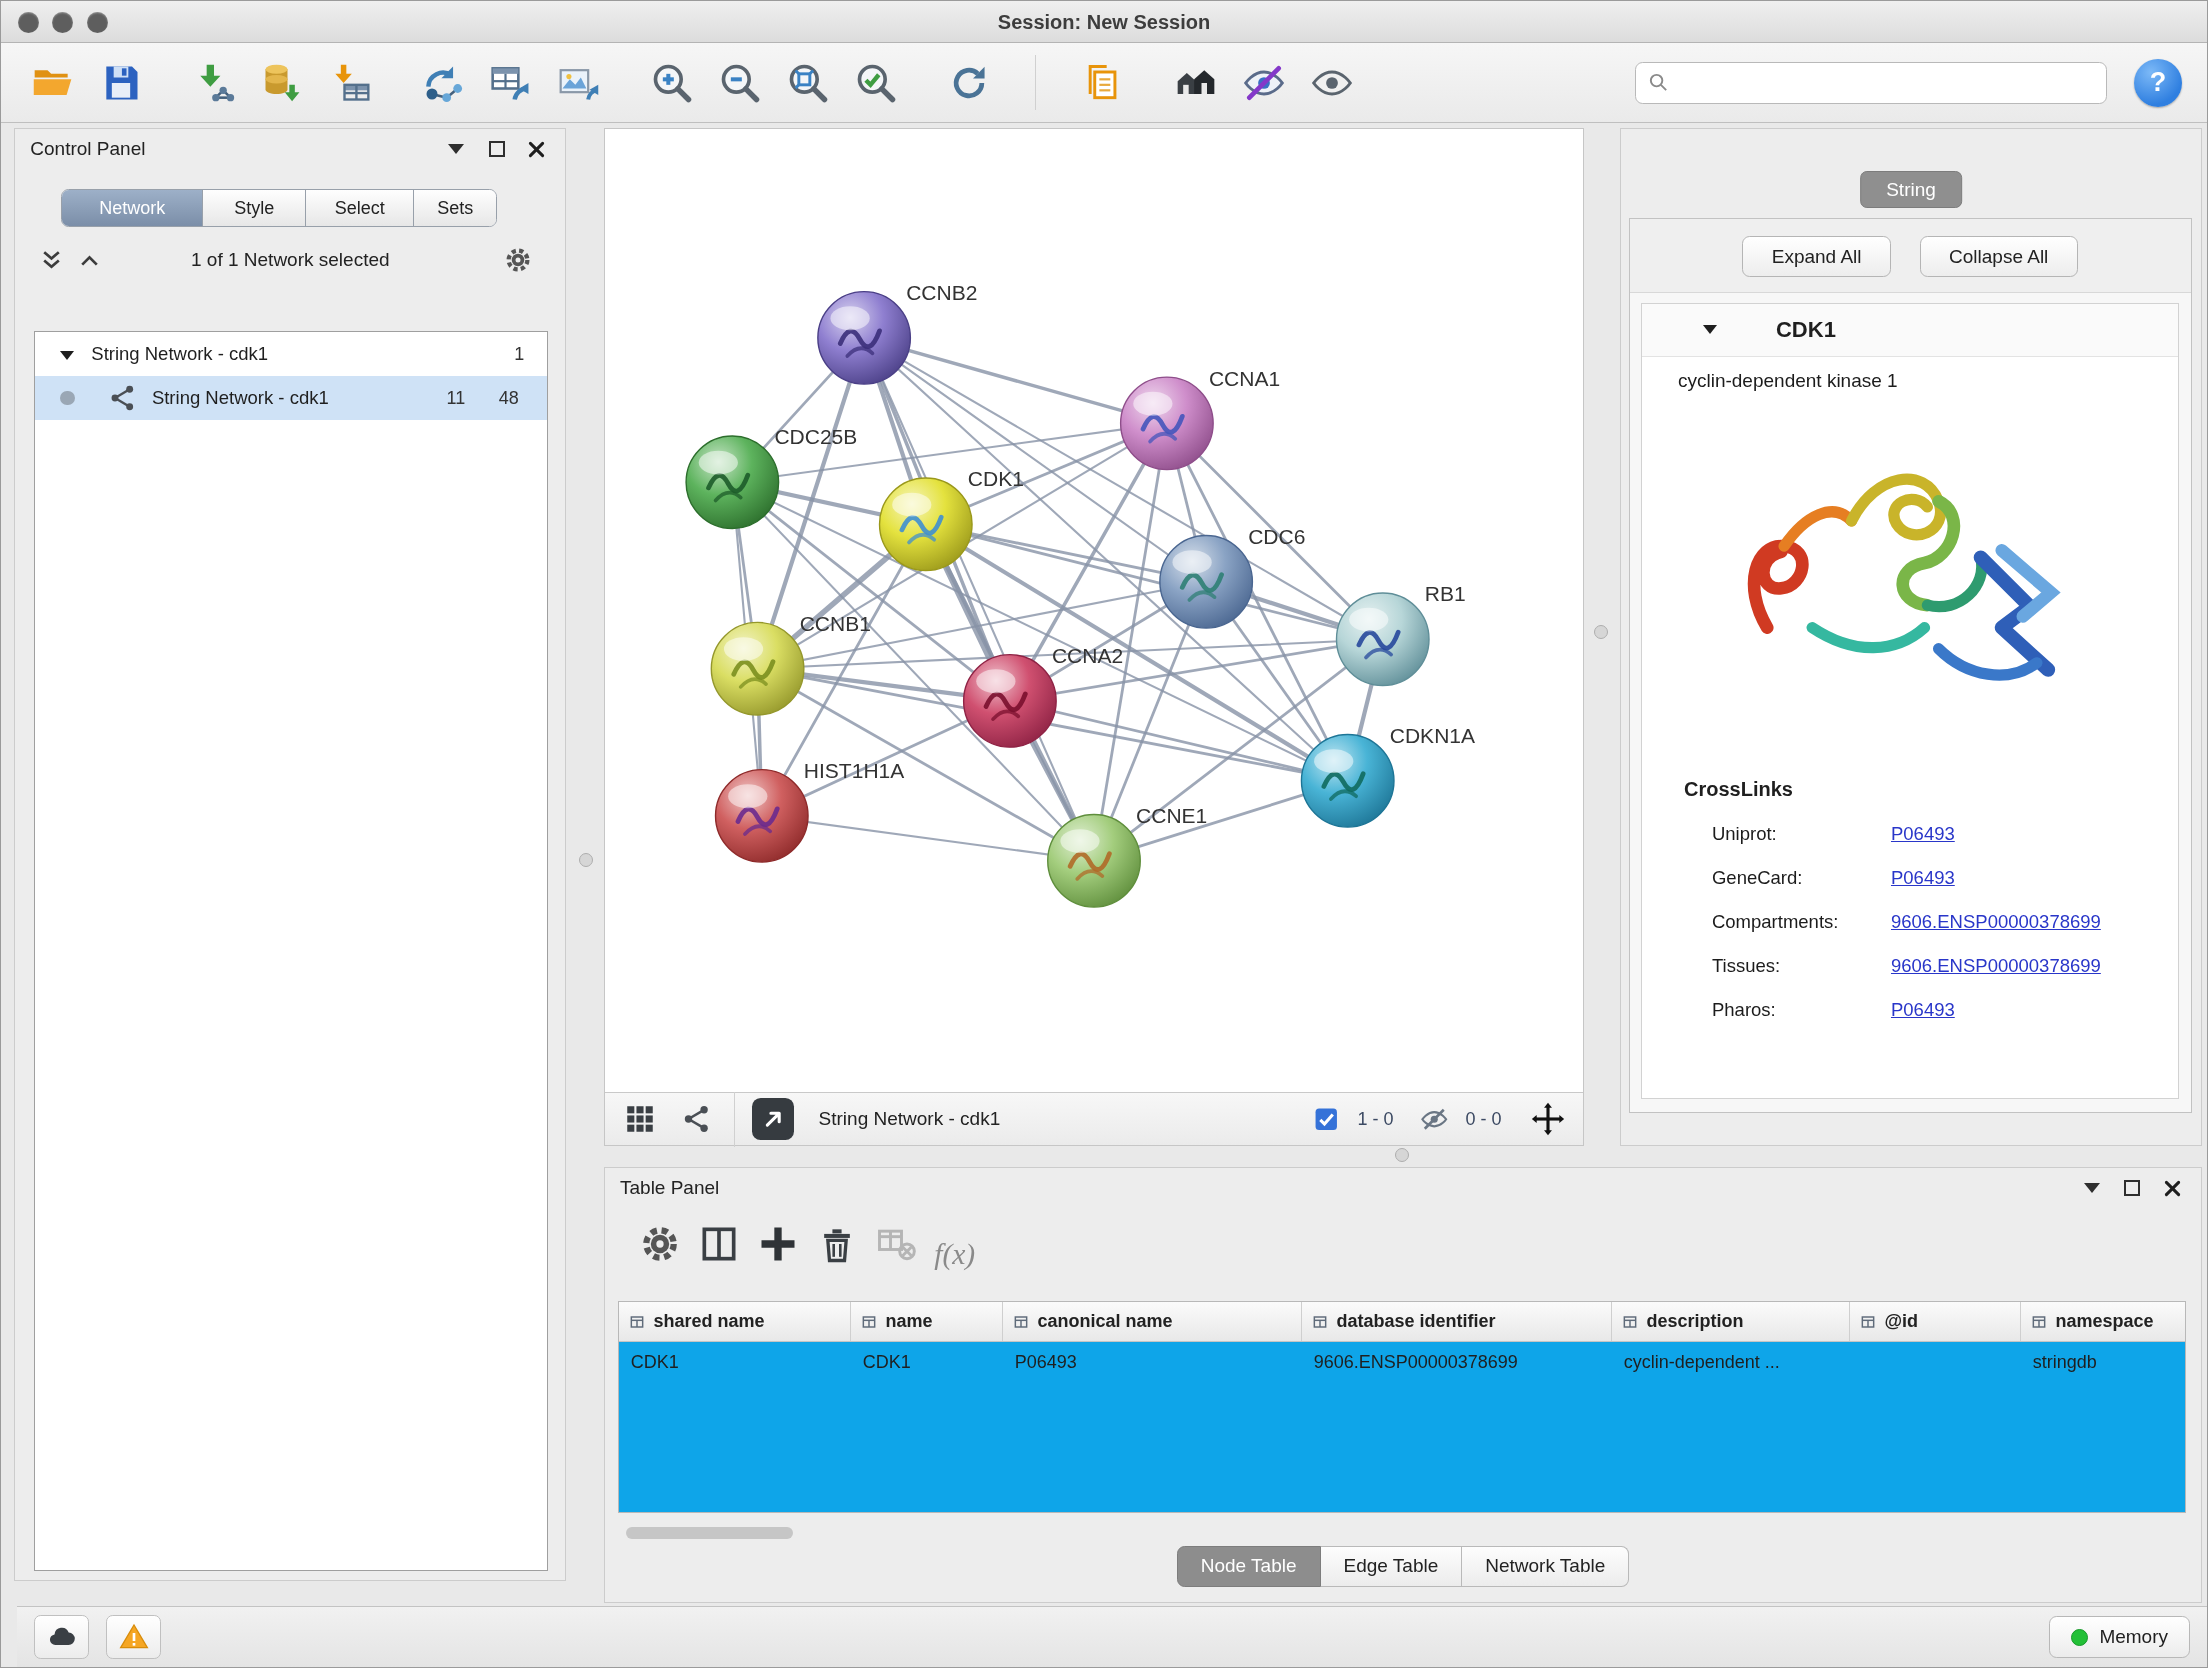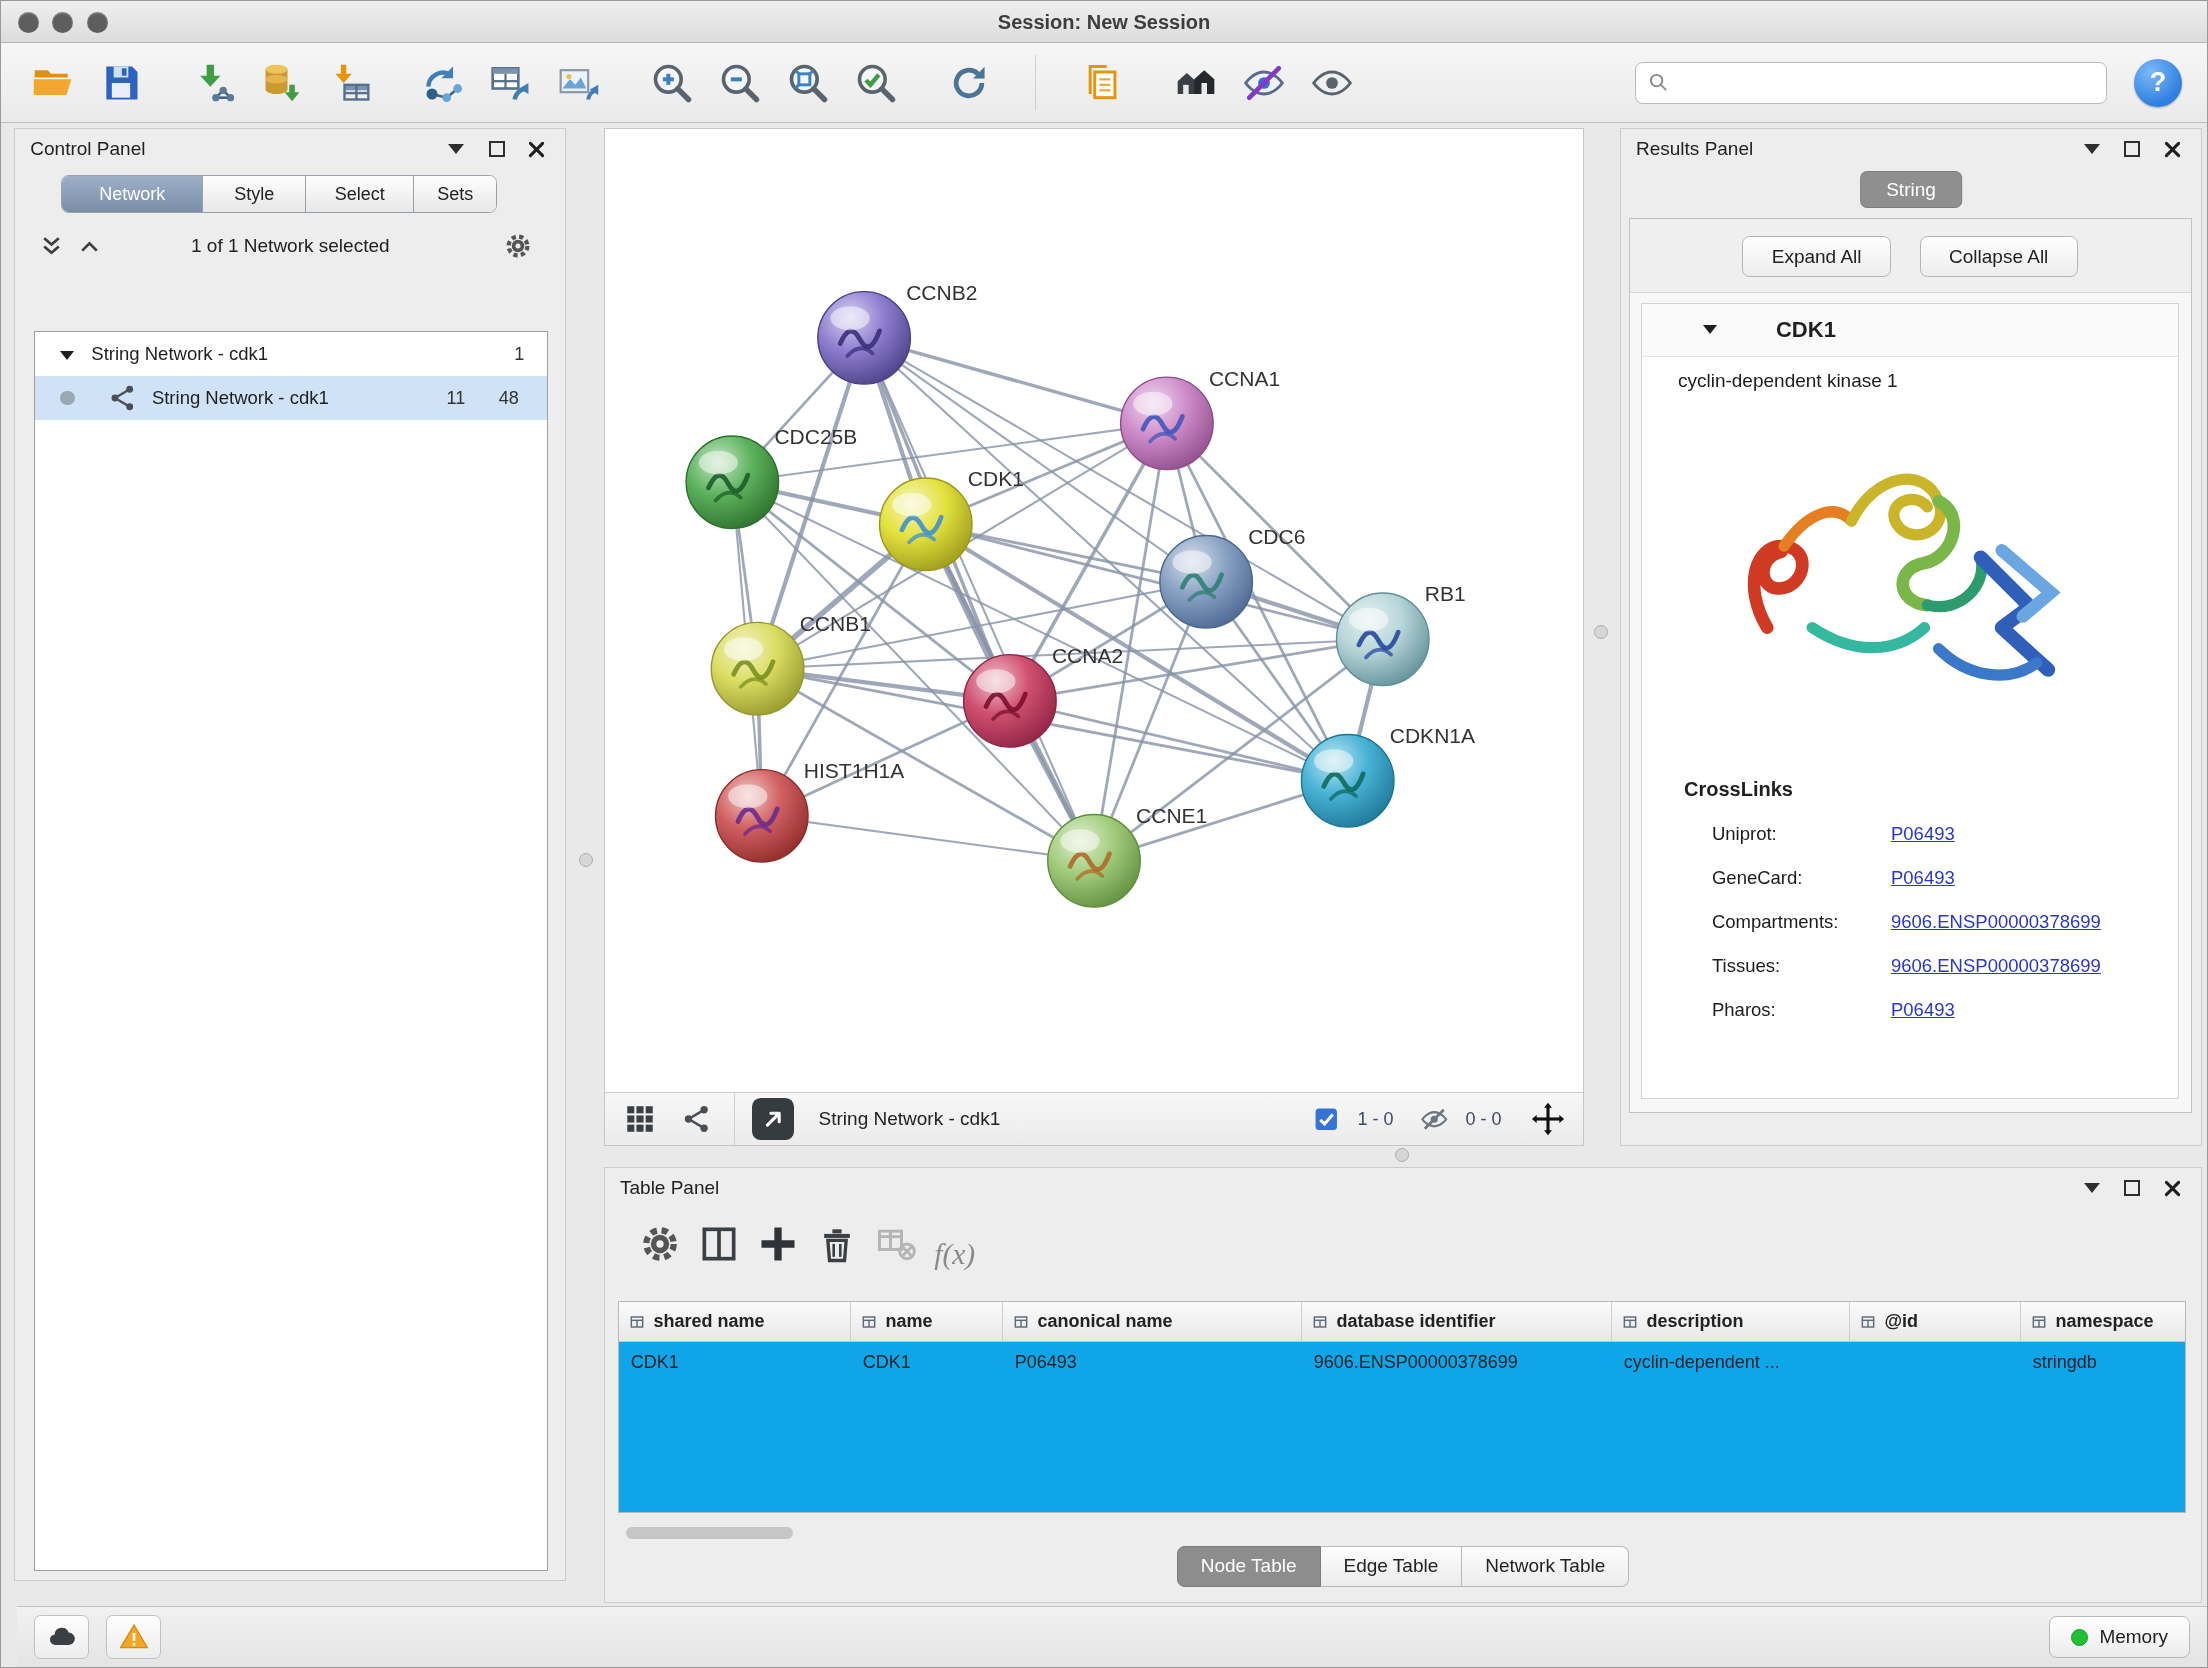--- a/index.html
+++ b/index.html
@@ -24,21 +24,21 @@
   .panel{position:absolute;background:#ededed;border:1px solid #cccccc}
   .phead{height:40px;display:flex;align-items:center;padding:0 15px;font-size:19px;color:#222}
   .phead .sp{flex:1}
   .wbtn{width:27px;height:27px;display:flex;align-items:center;justify-content:center;margin-left:13.3px}
   .tri{width:0;height:0;border-left:8.6px solid transparent;border-right:8.6px solid transparent;border-top:10.5px solid #2e2e2e}
   .tri-sm{width:0;height:0;border-left:7.6px solid transparent;border-right:7.6px solid transparent;border-top:9.5px solid #1e1e1e}
   .sqr{width:16px;height:16px;border:2.4px solid #2e2e2e}
   .xico svg{width:21px;height:21px}
   
   #control{left:13.3px;top:127px;width:552px;height:1453px}
-  .tabs{display:flex;margin:6px 0 0 46px;width:436px;height:38px;border:1px solid #98a0aa;border-radius:7.6px;overflow:hidden;background:#fff}
+  .tabs{display:flex;margin:20px 0 0 46px;width:436px;height:38px;border:1px solid #98a0aa;border-radius:7.6px;overflow:hidden;background:#fff}
   .tab{display:flex;align-items:center;justify-content:center;font-size:18px;background:linear-gradient(#fefefe,#e7e7e7);border-right:1px solid #98a0aa;color:#222}
   .tab:last-child{border-right:none}
   .tab.sel{background:linear-gradient(#9db0c8,#7b8ea8);color:#fff}
   .tab:nth-child(1){width:141px}.tab:nth-child(2){width:103px}.tab:nth-child(3){width:108px}.tab:nth-child(4){width:82px}
   .ctl-status{position:relative;height:40px;margin:13.3px 17px 0 17px;display:flex;align-items:center}
   .ctl-status .chev{width:38px;height:34px;display:flex;align-items:center;justify-content:center}
   .ctl-status .chev svg{width:25px;height:25px}
   .ctl-status .stext{position:absolute;left:0;right:0;text-align:center;font-size:19px;color:#222}
   .ctl-status .gear{position:absolute;right:11.4px;width:38px;height:38px;display:flex;align-items:center;justify-content:center}
   .ctl-status .gear svg{width:30px;height:30px}
@@ -609,38 +609,20 @@
               <path d="M12 23.4l2.8-3.4H9.2z"></path>
               <path d="M0.6 12l3.4-2.8v5.6z"></path>
               <path d="M23.4 12l-3.4-2.8v5.6z"></path>
             </g>
           </svg>
         </span>
     </div>
   </div>
 
   <div class="panel" id="results">
-    <div class="phead">
-      <span>Results Panel</span>
-      <span class="sp"></span>
-      <span class="wbtn">
-          <span class="tri"></span>
-        </span>
-      <span class="wbtn">
-          <span class="sqr"></span>
-        </span>
-      <span class="wbtn xico">
-          <svg viewBox="0 0 24 24">
-            <g stroke="#1e1e1e" stroke-width="3.4" stroke-linecap="round">
-              <line x1="5" y1="5" x2="19" y2="19"></line>
-              <line x1="19" y1="5" x2="5" y2="19"></line>
-            </g>
-          </svg>
-        </span>
-    </div>
     <div class="pill">String</div>
     <div class="rbox">
       <div class="rbtns">
         <button class="mbtn">Expand All</button>
         <button class="mbtn">Collapse All</button>
       </div>
       <div class="genebox">
         <div class="genehead">
           <span class="tri-sm"></span>
           <span class="gname">CDK1</span>

